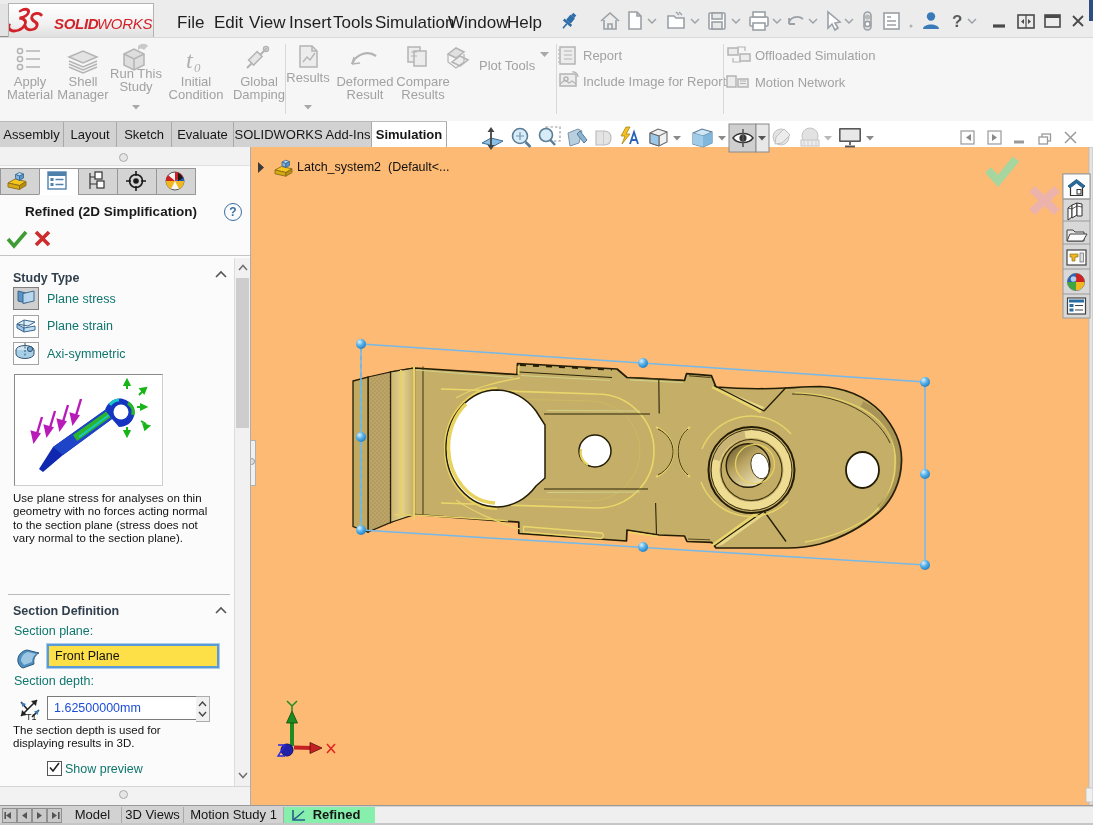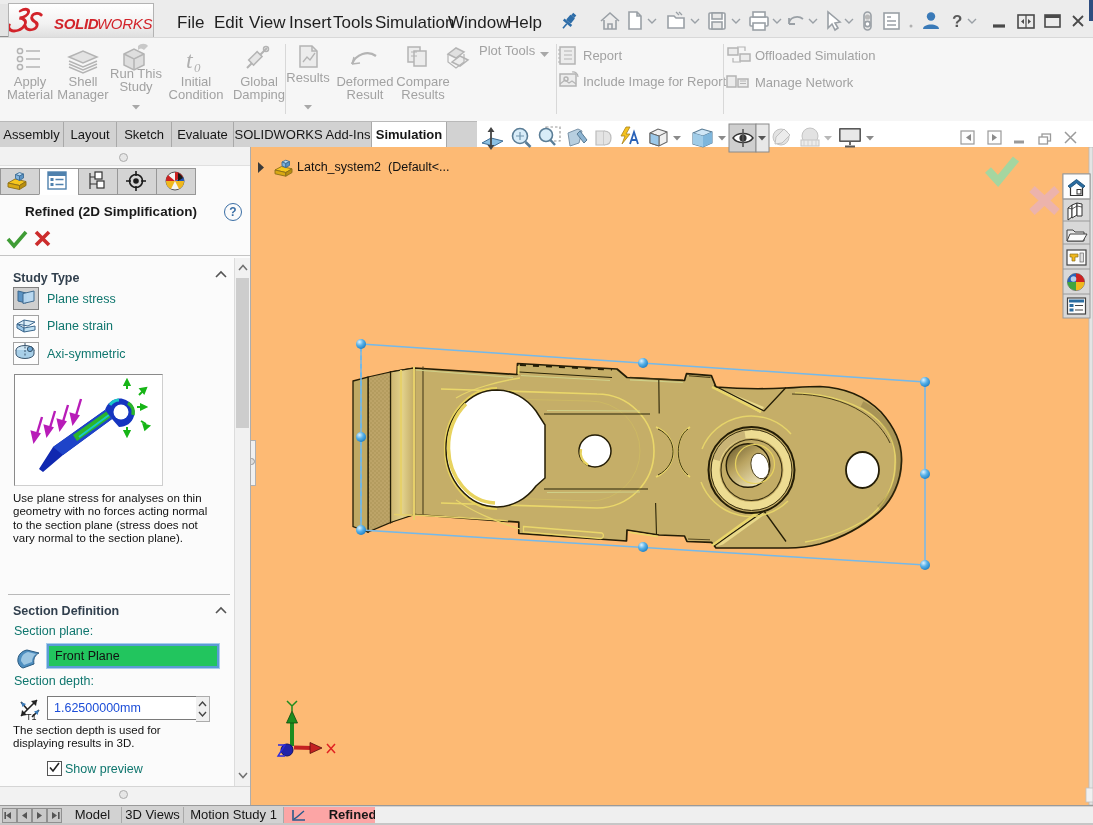--- a/index.html
+++ b/index.html
@@ -9,21 +9,21 @@
   
   #titlebar{left:0;top:0;width:1093px;height:38px;background:#ececec;}
   .menu{top:13px;font-size:17px;color:#1f1f1f;}
   
   #ribbon{left:0;top:38px;width:1093px;height:83px;background:#f6f6f6;border-bottom:1px solid #cfcfcf;}
   .rbtn{position:absolute;text-align:center;color:#a2a2a2;font-size:13px;line-height:13px;}
   .rsep{position:absolute;width:1px;background:#d8d8d8;top:6px;height:70px;}
   .rlist{position:absolute;color:#a2a2a2;font-size:13px;white-space:nowrap;}
   
   #tabbar{left:0;top:121px;width:1093px;height:26px;background:#fff;}
-  #tabbarleft{position:absolute;left:0;top:0;width:447px;height:26px;background:#d2d2d2;border-top:1px solid #b9b9b9;padding-left:30px;}
+  #tabbarleft{position:absolute;left:0;top:0;width:447px;height:26px;background:#d2d2d2;border-top:1px solid #b9b9b9;}
   .ctab{position:absolute;top:0;height:25px;line-height:25px;text-align:center;font-size:13px;color:#161616;border-right:1px solid #a9a9a9;}
   
   #leftpanel{left:0;top:147px;width:250px;height:658px;background:#fbfbfb;border-right:1px solid #adadad;}
   .pmtab{position:absolute;top:21px;width:38px;height:25px;background:#d4d4d4;border:1px solid #979797;}
   .navyhdr{position:absolute;font-size:12.5px;font-weight:bold;color:#32404e;}
   .stlabel{position:absolute;font-size:12.5px;color:#0f766e;}
   .stbox{position:absolute;left:13px;width:24px;height:21px;background:#fdfdfd;border:1px solid #a3a3a3;}
   
   #graphics{left:250px;top:147px;width:843px;height:658px;background:#fdba74;}
   
@@ -215,27 +215,27 @@
     <div class="rbtn" style="left:283px;top:33px;width:50px;">Results</div>
     <div class="rbtn" style="left:333px;top:37px;width:64px;">Deformed<br>Result</div>
     <div class="rbtn" style="left:391px;top:37px;width:64px;">Compare<br>Results</div>
     <svg class="abs" style="left:131px;top:66px;" width="10" height="6" viewBox="0 0 10 6">
         <path d="M1 1 l4 4.5 l4 -4.5 Z" fill="#a8a8a8"></path>
       </svg>
     <svg class="abs" style="left:303px;top:66px;" width="10" height="6" viewBox="0 0 10 6">
         <path d="M1 1 l4 4.5 l4 -4.5 Z" fill="#a8a8a8"></path>
       </svg>
     <div class="rsep" style="left:285px;"></div>
-    <div class="rlist" style="left:479px;top:5px;">Plot Tools</div>
+    <div class="rlist" style="left:479px;top:20px;">Plot Tools</div>
     <div class="rsep" style="left:556px;"></div>
     <div class="rlist" style="left:583px;top:10px;">Report</div>
     <div class="rlist" style="left:583px;top:36px;">Include Image for Report</div>
     <div class="rsep" style="left:723px;"></div>
     <div class="rlist" style="left:755px;top:10px;">Offloaded Simulation</div>
-    <div class="rlist" style="left:755px;top:37px;">Manage Network</div>
+    <div class="rlist" style="left:755px;top:37px;">Motion Network</div>
   </div>
   <div id="tabbar" class="abs">
     <div id="tabbarleft">
       <div class="ctab" style="left:0;width:63px;">Assembly</div>
       <div class="ctab" style="left:64px;width:52px;">Layout</div>
       <div class="ctab" style="left:117px;width:54px;">Sketch</div>
       <div class="ctab" style="left:172px;width:61px;">Evaluate</div>
       <div class="ctab" style="left:234px;width:137px;">SOLIDWORKS Add-Ins</div>
       <div class="ctab" style="left:372px;width:74px;background:#ffffff;font-weight:bold;border-right:1px solid #a9a9a9;">Simulation</div>
     </div>
@@ -654,21 +654,21 @@
 
     <div class="navyhdr" style="left:13px;top:457px;">Section Definition</div>
     <svg class="abs" style="left:214px;top:459px;" width="14" height="9" viewBox="0 0 14 9">
         <path d="M2 7 l5 -5 l5 5" stroke="#555" stroke-width="1.6" fill="none"></path>
       </svg>
     <div class="stlabel" style="left:14px;top:477px;">Section plane:</div>
     <svg class="abs" style="left:15px;top:499px;" width="28" height="26" viewBox="0 0 28 26">
       <path d="M3 16 C2 10 6 5 12 4 L24 7 C20 9 18 13 19 18 L8 22 C5 21 4 19 3 16 Z" fill="#4f8fc0" stroke="#2a5a80" stroke-width="1"></path>
       <path d="M6 15 C6 10 9 7 13 6 L21 8 C18 10 17 13 17 16 L9 19 Z" fill="#9cc6e2"></path>
     </svg>
-    <div class="abs" style="left:47px;top:497px;width:162px;height:20px;background:#22c55e;border:2px solid #5b9bd5;outline:1px solid #a8cdec;font-size:12.5px;color:#111;line-height:20px;padding-left:6px;">Front Plane</div>
+    <div class="abs" style="left:47px;top:497px;width:162px;height:20px;background:#fde047;border:2px solid #5b9bd5;outline:1px solid #a8cdec;font-size:12.5px;color:#111;line-height:20px;padding-left:6px;">Front Plane</div>
     <div class="stlabel" style="left:14px;top:527px;">Section depth:</div>
     <svg class="abs" style="left:17px;top:549px;" width="28" height="26" viewBox="0 0 28 26">
       <path d="M4 20 L20 4 M4 6 l6 7 M22 14 l-7 7" stroke="#222" stroke-width="1.6" fill="none"></path>
       <path d="M20 4 l-6 1 l5 5 Z M4 20 l6 -1 l-5 -5 Z" fill="#222"></path>
       <path d="M4 6 l1.5 5 l3.5 -3 Z M22 14 l-5 1.5 l3.5 3.5 Z" fill="#3a7ab8"></path>
       <text x="9" y="24" font-size="9" fill="#222" font-family="Liberation Sans,sans-serif">T1</text>
     </svg>
     <div class="abs" style="left:47px;top:549px;width:147px;height:22px;background:#fff;border:1px solid #7a7a7a;font-size:12.5px;color:#1d4ed8;line-height:22px;padding-left:6px;">1.62500000mm</div>
     <div class="abs" style="left:196px;top:549px;width:13px;height:24px;background:#f0f0f0;border:1px solid #ababab;border-left:none;">
       <svg width="13" height="24" viewBox="0 0 13 24">
@@ -706,21 +706,21 @@
       <g fill="#555">
         <path d="M4 7.5 l5 -3.5 v7 Z M4 4 v7 l-1.6 0 v-7 Z"></path>
         <path d="M20 7.5 l5 -3.5 v7 Z"></path>
         <path d="M40 7.5 l-5 -3.5 v7 Z"></path>
         <path d="M55 7.5 l-5 -3.5 v7 Z M56 4 v7 l1.6 0 v-7 Z"></path>
       </g>
     </svg>
     <div class="btab" style="left:64px;width:57px;">Model</div>
     <div class="btab" style="left:122px;width:61px;">3D Views</div>
     <div class="btab" style="left:184px;width:99px;">Motion Study 1</div>
-    <div class="btab" style="left:284px;width:91px;background:#fca5a5;font-weight:bold;padding-left:16px;">
+    <div class="btab" style="left:284px;width:91px;background:#86efac;font-weight:bold;padding-left:0;">
       <svg class="abs" style="left:8px;top:2px;" width="14" height="12" viewBox="0 0 14 12">
         <path d="M1 1 v10 h12" stroke="#2a5a8a" stroke-width="1.6" fill="none"></path>
         <path d="M2 10 C5 9 7 6 12 2" stroke="#2a5a8a" stroke-width="1.4" fill="none"></path>
       </svg>
       <span style="margin-left:14px;">Refined</span>
     </div>
     <div class="abs" style="left:375px;top:1px;width:718px;height:16px;background:#efefef;"></div>
     <div class="abs" style="left:0;top:17px;width:1093px;height:3px;background:#c6c6c6;"></div>
   </div>
 </div>

